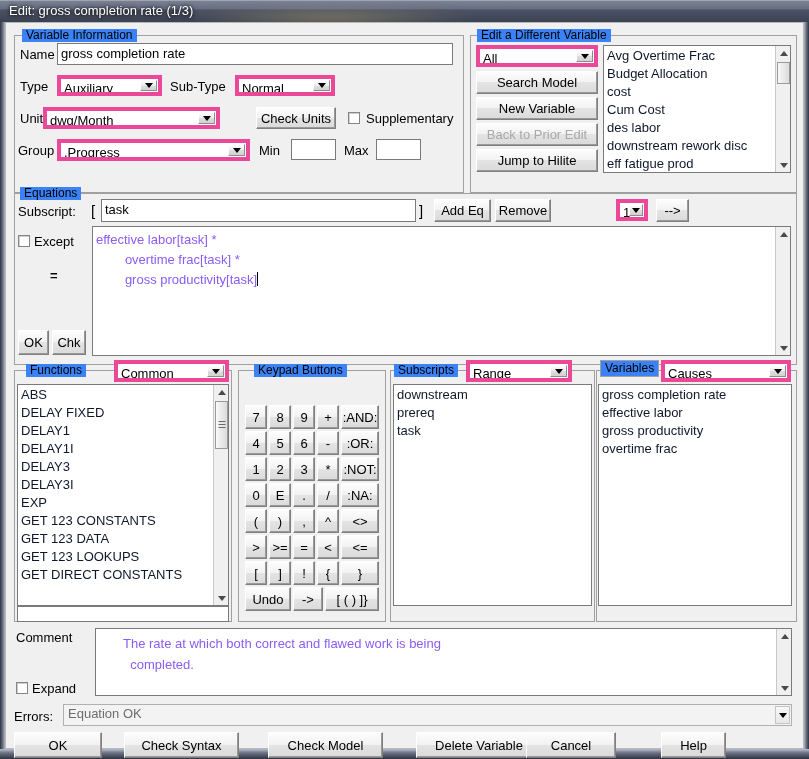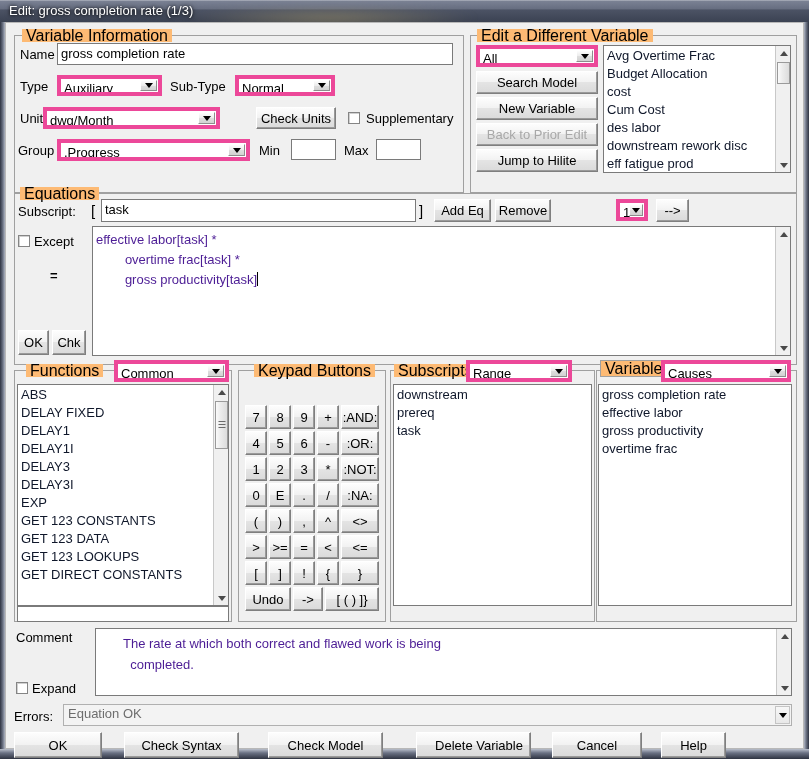--- a/index.html
+++ b/index.html
@@ -75,23 +75,23 @@
   }
 
   
   .grp {
     position: absolute;
     border: 1px solid #a0a0a0;
     box-sizing: border-box;
   }
   .grp-label {
     position: absolute;
-    background: #fdba74;
+    background: #3b82f6;
     padding: 0 4px;
-    font-size: 16px;
+    font-size: 12px;
     line-height: 13px;
     color: #000;
     white-space: nowrap;
   }
   .lbl {
     position: absolute;
     font-size: 13px;
     line-height: 15px;
     color: #000;
     white-space: nowrap;
@@ -226,21 +226,21 @@
     background: #ffffff;
     border: 1px solid #7a7a7a;
     box-sizing: border-box;
     font-size: 13px;
     overflow: hidden;
   }
   .eqline {
     line-height: 20px;
     white-space: pre;
     padding-left: 3px;
-    color: #4c1d95;
+    color: #8b5cf6;
   }
   .caret {
     display: inline-block;
     width: 1px; height: 14px;
     background: #000;
     vertical-align: -2px;
   }
   .readonly-field {
     position: absolute;
     background: #f3f3f3;
@@ -506,17 +506,17 @@
     <div class="lbl" style="left:8px; top:686px;">Errors:</div>
     <div class="readonly-field" style="left:57px; top:681px; width:729px; height:22px;">
       <span>Equation OK</span>
       <span class="combo-arrow" style="width:15px; background:linear-gradient(180deg,#f7f7f7,#e8e8e8); border-color:#c4c4c4;"></span>
     </div>
 
     <div class="btn" style="left:8px;   top:709px; width:88px; height:26px;">OK</div>
     <div class="btn" style="left:118px; top:709px; width:115px; height:26px;">Check Syntax</div>
     <div class="btn" style="left:262px; top:709px; width:115px; height:26px;">Check Model</div>
     <div class="btn" style="left:410px; top:709px; width:115px; height:26px;padding-left:11px;">Delete Variable</div>
-    <div class="btn" style="left:546px; top:709px; width:90px; height:26px;">Cancel</div>
+    <div class="btn" style="left:520px; top:709px; width:90px; height:26px;">Cancel</div>
     <div class="btn" style="left:655px; top:709px; width:65px; height:26px;">Help</div>
 
   </div>
 </div>
 
 </body></html>

